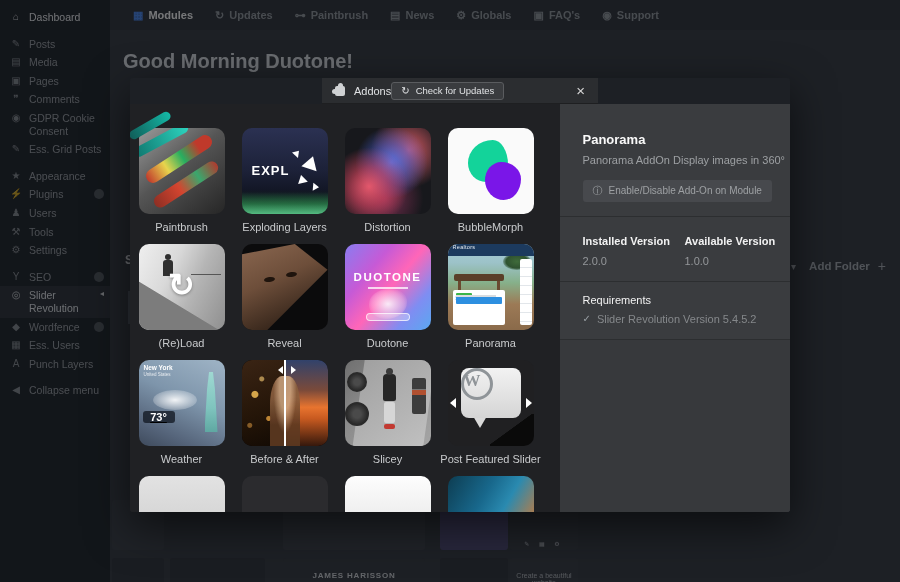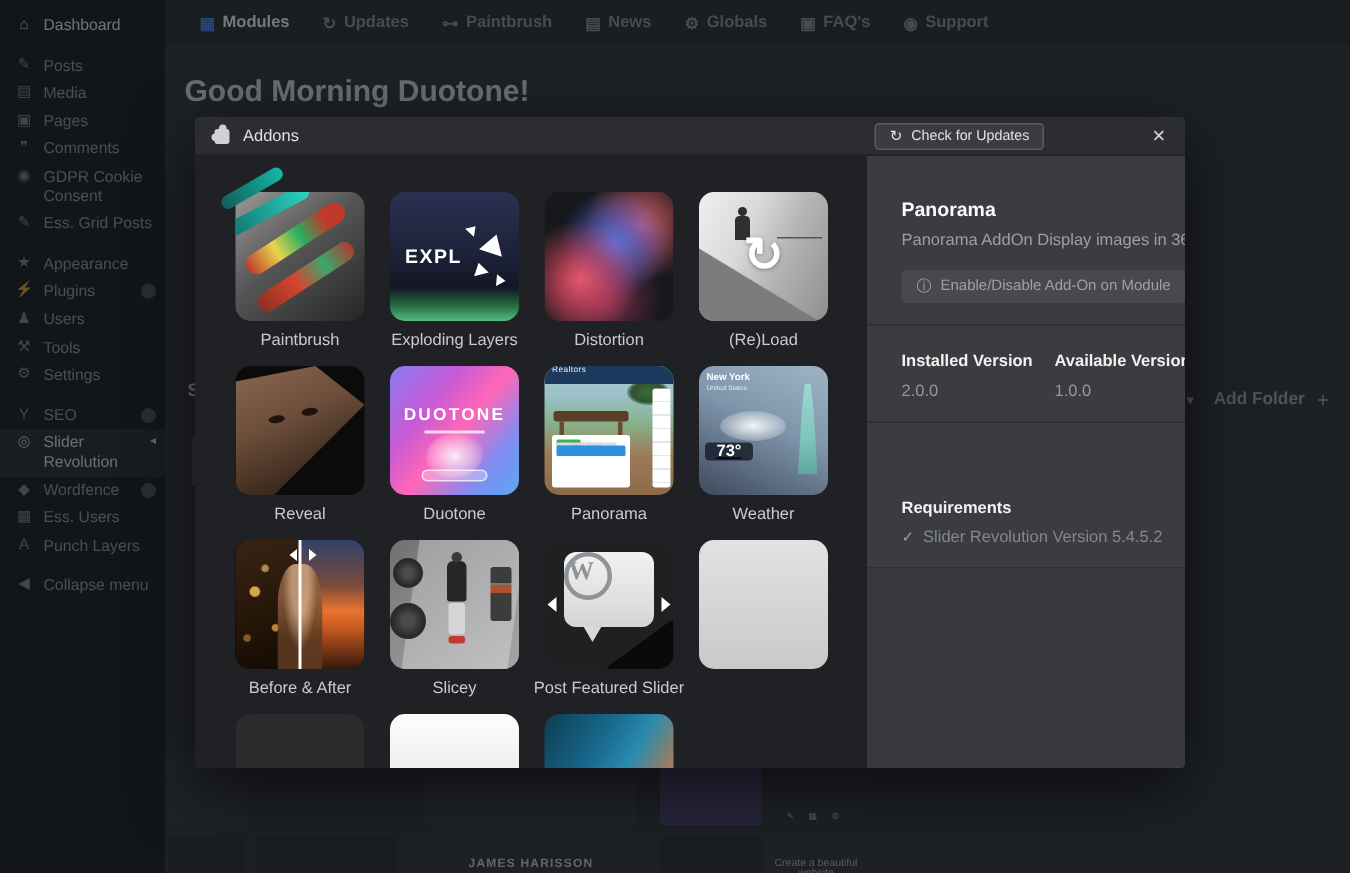--- a/index.html
+++ b/index.html
@@ -38,21 +38,21 @@
 
   .bgcard{position:absolute;border-radius:3px;background:#3f434a;}
   .bgc-txt{font-size:8px;font-weight:bold;color:#d5d8db;letter-spacing:.8px;text-align:center;}
   .bgc-icons{font-size:6px;color:#b9bdc2;letter-spacing:4px;text-align:center;}
   .bgc-create{font-size:7px;color:#b9bdc2;text-align:center;}
 
   .dim{position:absolute;inset:0;background:rgba(6,8,11,0.55);z-index:5;}
 
   
   .modal{position:absolute;left:130px;top:78px;width:660px;height:434px;z-index:10;display:flex;
-    flex-direction:column;border-radius:3px;overflow:hidden;box-shadow:0 14px 44px rgba(0,0,0,.6);}
+    flex-direction:column;border-radius:3px;overflow:hidden;box-shadow:0 14px 44px rgba(0,0,0,.6);align-items:center;}
   .m-head{height:26px;flex:none;background:#2b2d30;display:flex;align-items:center;padding:0 13px;
     border-bottom:1px solid #1e1f21;}
   .puzzle{width:10px;height:10px;background:#cfd1d3;border-radius:2px;position:relative;flex:none;}
   .puzzle::before{content:"";position:absolute;left:3px;top:-2.5px;width:5px;height:5px;border-radius:50%;background:#cfd1d3;}
   .puzzle::after{content:"";position:absolute;left:-2.5px;top:3px;width:5px;height:5px;border-radius:50%;background:#cfd1d3;}
   .m-title{margin-left:9px;font-size:11px;color:#dfe1e3;}
   .chk-btn{margin-left:auto;margin-right:72px;display:flex;align-items:center;gap:6px;height:18px;
     padding:0 9px;background:#3a3c3f;border:1px solid #5a5c5f;border-radius:3px;font-size:9.5px;
     color:#e0e2e4;cursor:pointer;}
   .chk-ic{font-size:10px;}
@@ -219,21 +219,21 @@
   .d-desc{margin-top:6px;font-size:11px;color:#9da0a3;line-height:1.35;}
   .d-btn{margin-top:12px;display:inline-flex;align-items:center;gap:6px;height:22px;padding:0 10px;
     background:#47494d;border:none;border-radius:3px;font-size:10px;color:#9da0a3;cursor:pointer;
     font-family:inherit;}
   .dv{height:1px;background:#2c2e30;flex:none;}
   .d-s2{padding:18px 22px 14px 23px;display:flex;}
   .ver-col{width:102px;flex:none;}
   .ver-lab{font-size:11px;font-weight:bold;color:#f2f2f2;}
   .ver-val{margin-top:8px;font-size:11px;color:#94979a;}
   .d-s3{padding:12px 22px 14px 23px;}
-  .req-lab{font-size:11px;font-weight:bold;color:#f2f2f2;margin-top:39px;}
+  .req-lab{font-size:11px;font-weight:normal;color:#f2f2f2;}
   .req-item{margin-top:7px;font-size:11px;color:#85888b;display:flex;align-items:center;gap:6px;}
   .req-check{color:#9aa0a5;font-size:10px;}
   .d-rest{flex:1;background:#37393c;}
 </style>
 </head>
 <body>
 
 <div class="screen">
 
   <div class="sb">
@@ -416,20 +416,27 @@
               <i class="ex-t ex-t4"></i>
           </div>
           <div class="tlabel">Exploding Layers</div>
         </div>
 
         <div class="cell">
           <div class="tile art-di"></div>
           <div class="tlabel">Distortion</div>
         </div>
 
+        <div class="cell">
+          <div class="tile art-bm">
+              <i class="bm-b1"></i>
+              <i class="bm-b2"></i>
+            </div>
+          <div class="tlabel">BubbleMorph</div>
+        </div>
 
         <div class="cell">
           <div class="tile art-rl">
             <i class="rl-wall"></i>
               <i class="rl-man"></i>
               <i class="rl-wire"></i>
             <b class="rl-ic">↻</b>
           </div>
           <div class="tlabel">(Re)Load</div>
         </div>

